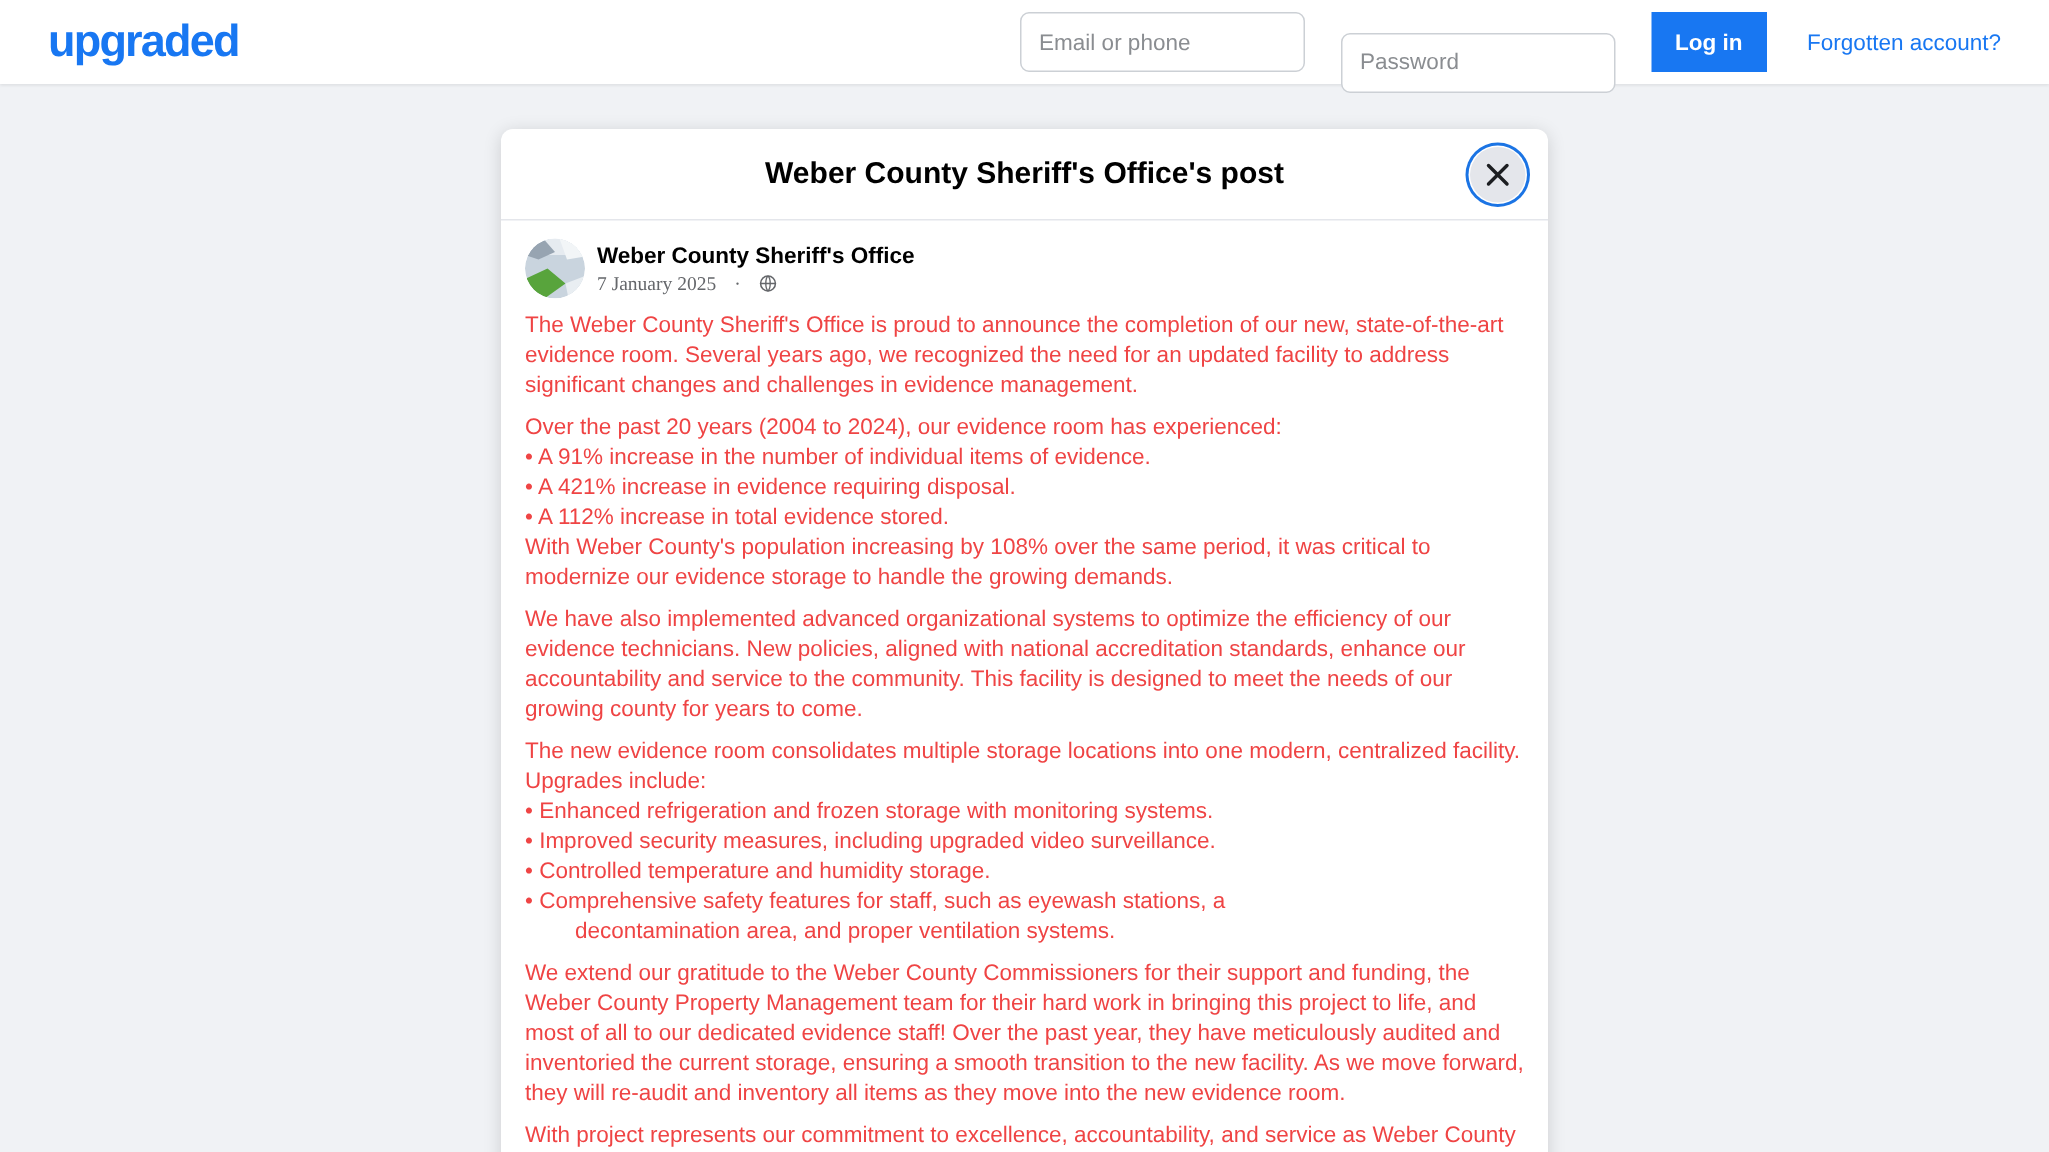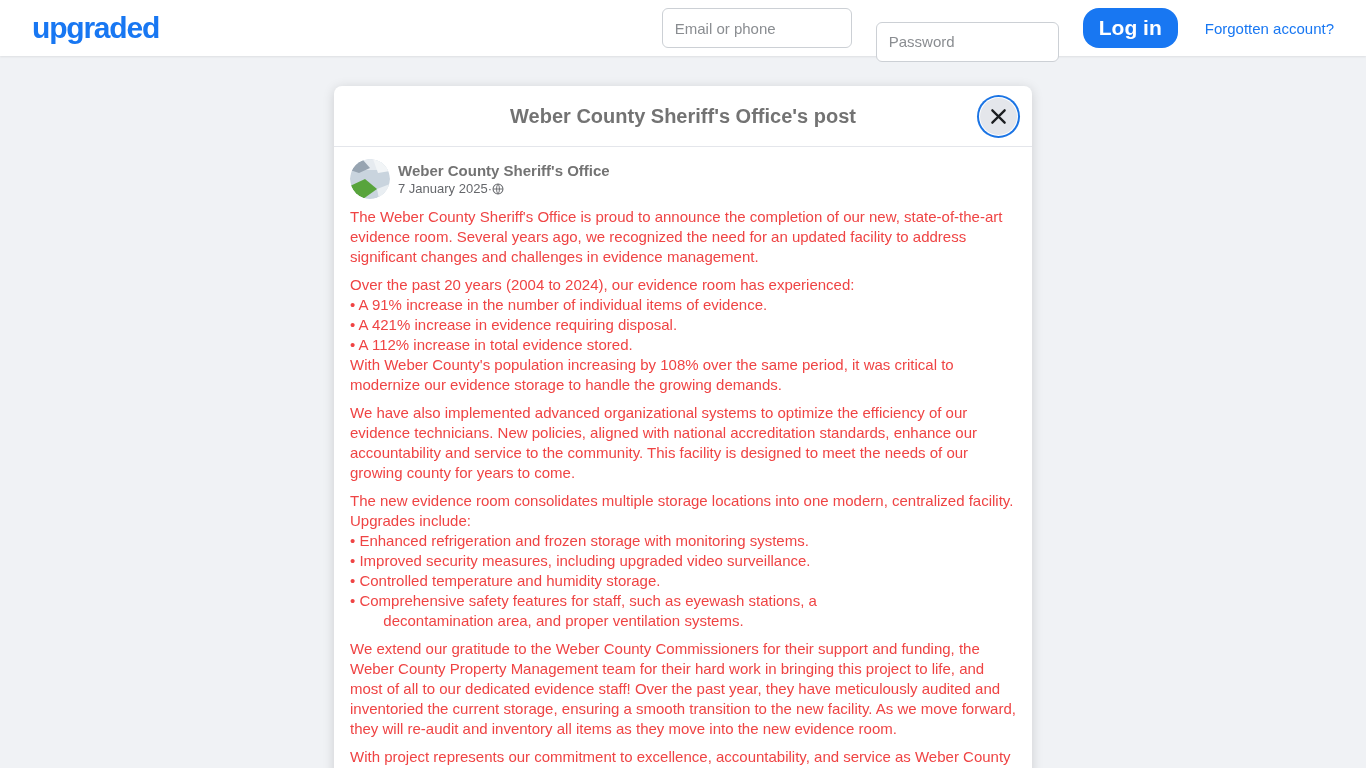--- a/index.html
+++ b/index.html
@@ -39,25 +39,25 @@
     outline: none;
     background: #fff;
   }
   .nav-input::placeholder { color: #8a8d91; }
   .nav-input.password { width: 183px; margin-top: 27px; }
   .login-btn {
     height: 40px;
     padding: 0 16px;
     background: #1877f2;
     color: #ffffff;
-    font-size: 21px;
+    font-size: 15px;
     font-weight: bold;
     font-family: inherit;
     border: none;
-    border-radius: 16px;
+    border-radius: 0;
     cursor: pointer;
   }
   .forgot-link {
     color: #1877f2;
     font-size: 15px;
     text-decoration: none;
     margin-left: 3px;
     cursor: pointer;
     white-space: nowrap;
   }
@@ -72,21 +72,21 @@
   }
   .modal-header {
     position: relative;
     height: 61px;
     border-bottom: 1px solid #e4e6eb;
     display: flex; align-items: center; justify-content: center;
   }
   .modal-title {
     font-size: 20px;
     font-weight: bold;
-    color: #737373;
+    color: #000000;
   }
   .close-btn {
     position: absolute;
     right: 15px; top: 12px;
     width: 37px; height: 37px;
     border-radius: 50%;
     background: #e4e6eb;
     border: none;
     display: flex; align-items: center; justify-content: center;
     cursor: pointer;
@@ -100,29 +100,29 @@
     width: 40px; height: 40px;
     border-radius: 50%;
     overflow: hidden;
     flex-shrink: 0;
     cursor: pointer;
   }
   .author-block { display: flex; flex-direction: column; justify-content: center; }
   .author-name {
     font-size: 15px;
     font-weight: bold;
-    color: #737373;
+    color: #000000;
     line-height: 19px;
     cursor: pointer;
   }
   .post-meta {
     font-size: 13px;
     color: #65676b;
     line-height: 17px;
-    display: flex; align-items: center; gap: 0;
+    display: flex; align-items: center; gap: 12px; font-family: Liberation Serif, serif;
   }
   .post-meta .globe { display: inline-flex; }
   .post-text p {
     font-size: 15px;
     line-height: 20px;
     color: #ef4444;
     white-space: pre-wrap;
     margin: 0 0 8px;
   }
   .post-text p:last-child { margin-bottom: 0; }

